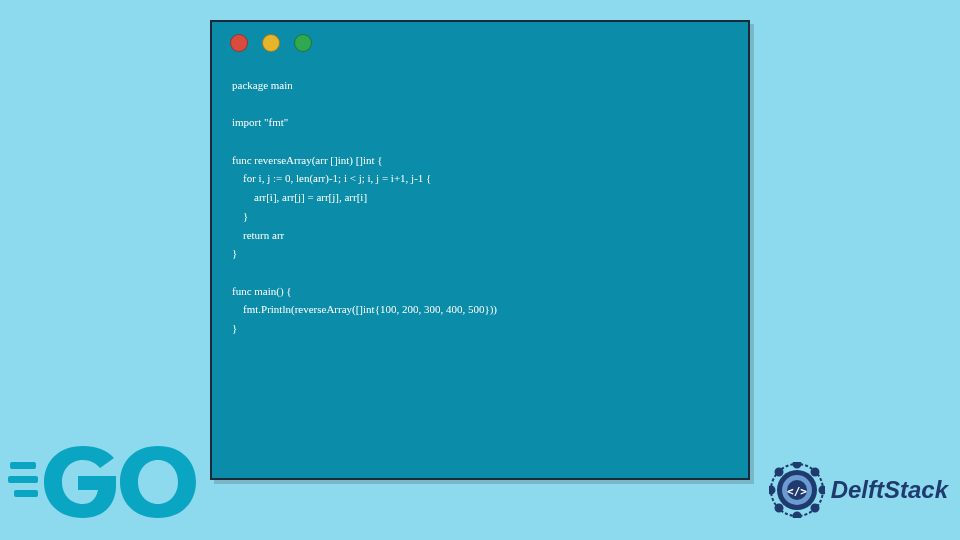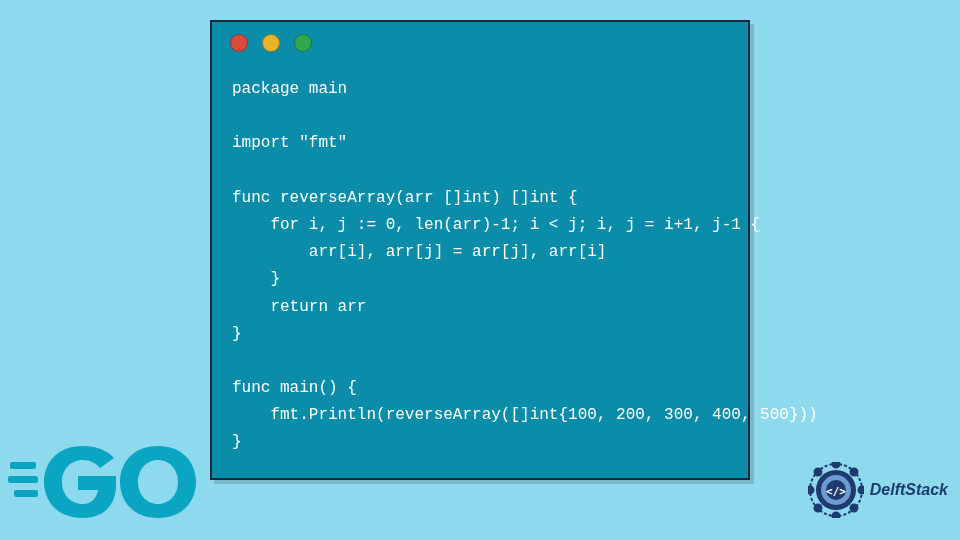--- a/index.html
+++ b/index.html
@@ -32,22 +32,22 @@
       height: 18px;
       border-radius: 50%;
       border: 1px solid rgba(0,0,0,0.3);
     }
     .dot-red { background: #d94c3d; }
     .dot-yellow { background: #e7b52c; }
     .dot-green { background: #2fa84f; }
     .code {
       padding: 18px 20px 20px 20px;
       color: #ffffff;
-      font-family: Liberation Mono, monospace;
-      font-size: 16px;
+      font-family: Liberation Serif, serif;
+      font-size: 11px;
       line-height: 1.7;
       white-space: pre;
       font-weight: 400;
     }
     .go-logo {
       position: absolute;
       left: 8px;
       bottom: 18px;
       width: 200px;
       height: 80px;
@@ -60,21 +60,21 @@
       display: flex;
       align-items: center;
       gap: 6px;
     }
     .delft-badge {
       width: 56px;
       height: 56px;
       position: relative;
     }
     .delft-text {
-      font-size: 16px;
+      font-size: 24px;
       font-weight: 600;
       color: #1e3a6e;
       font-style: italic;
     }
   </style>
 </head>
 <body>
 
 <div class="code-window">
   <div class="title-bar">

